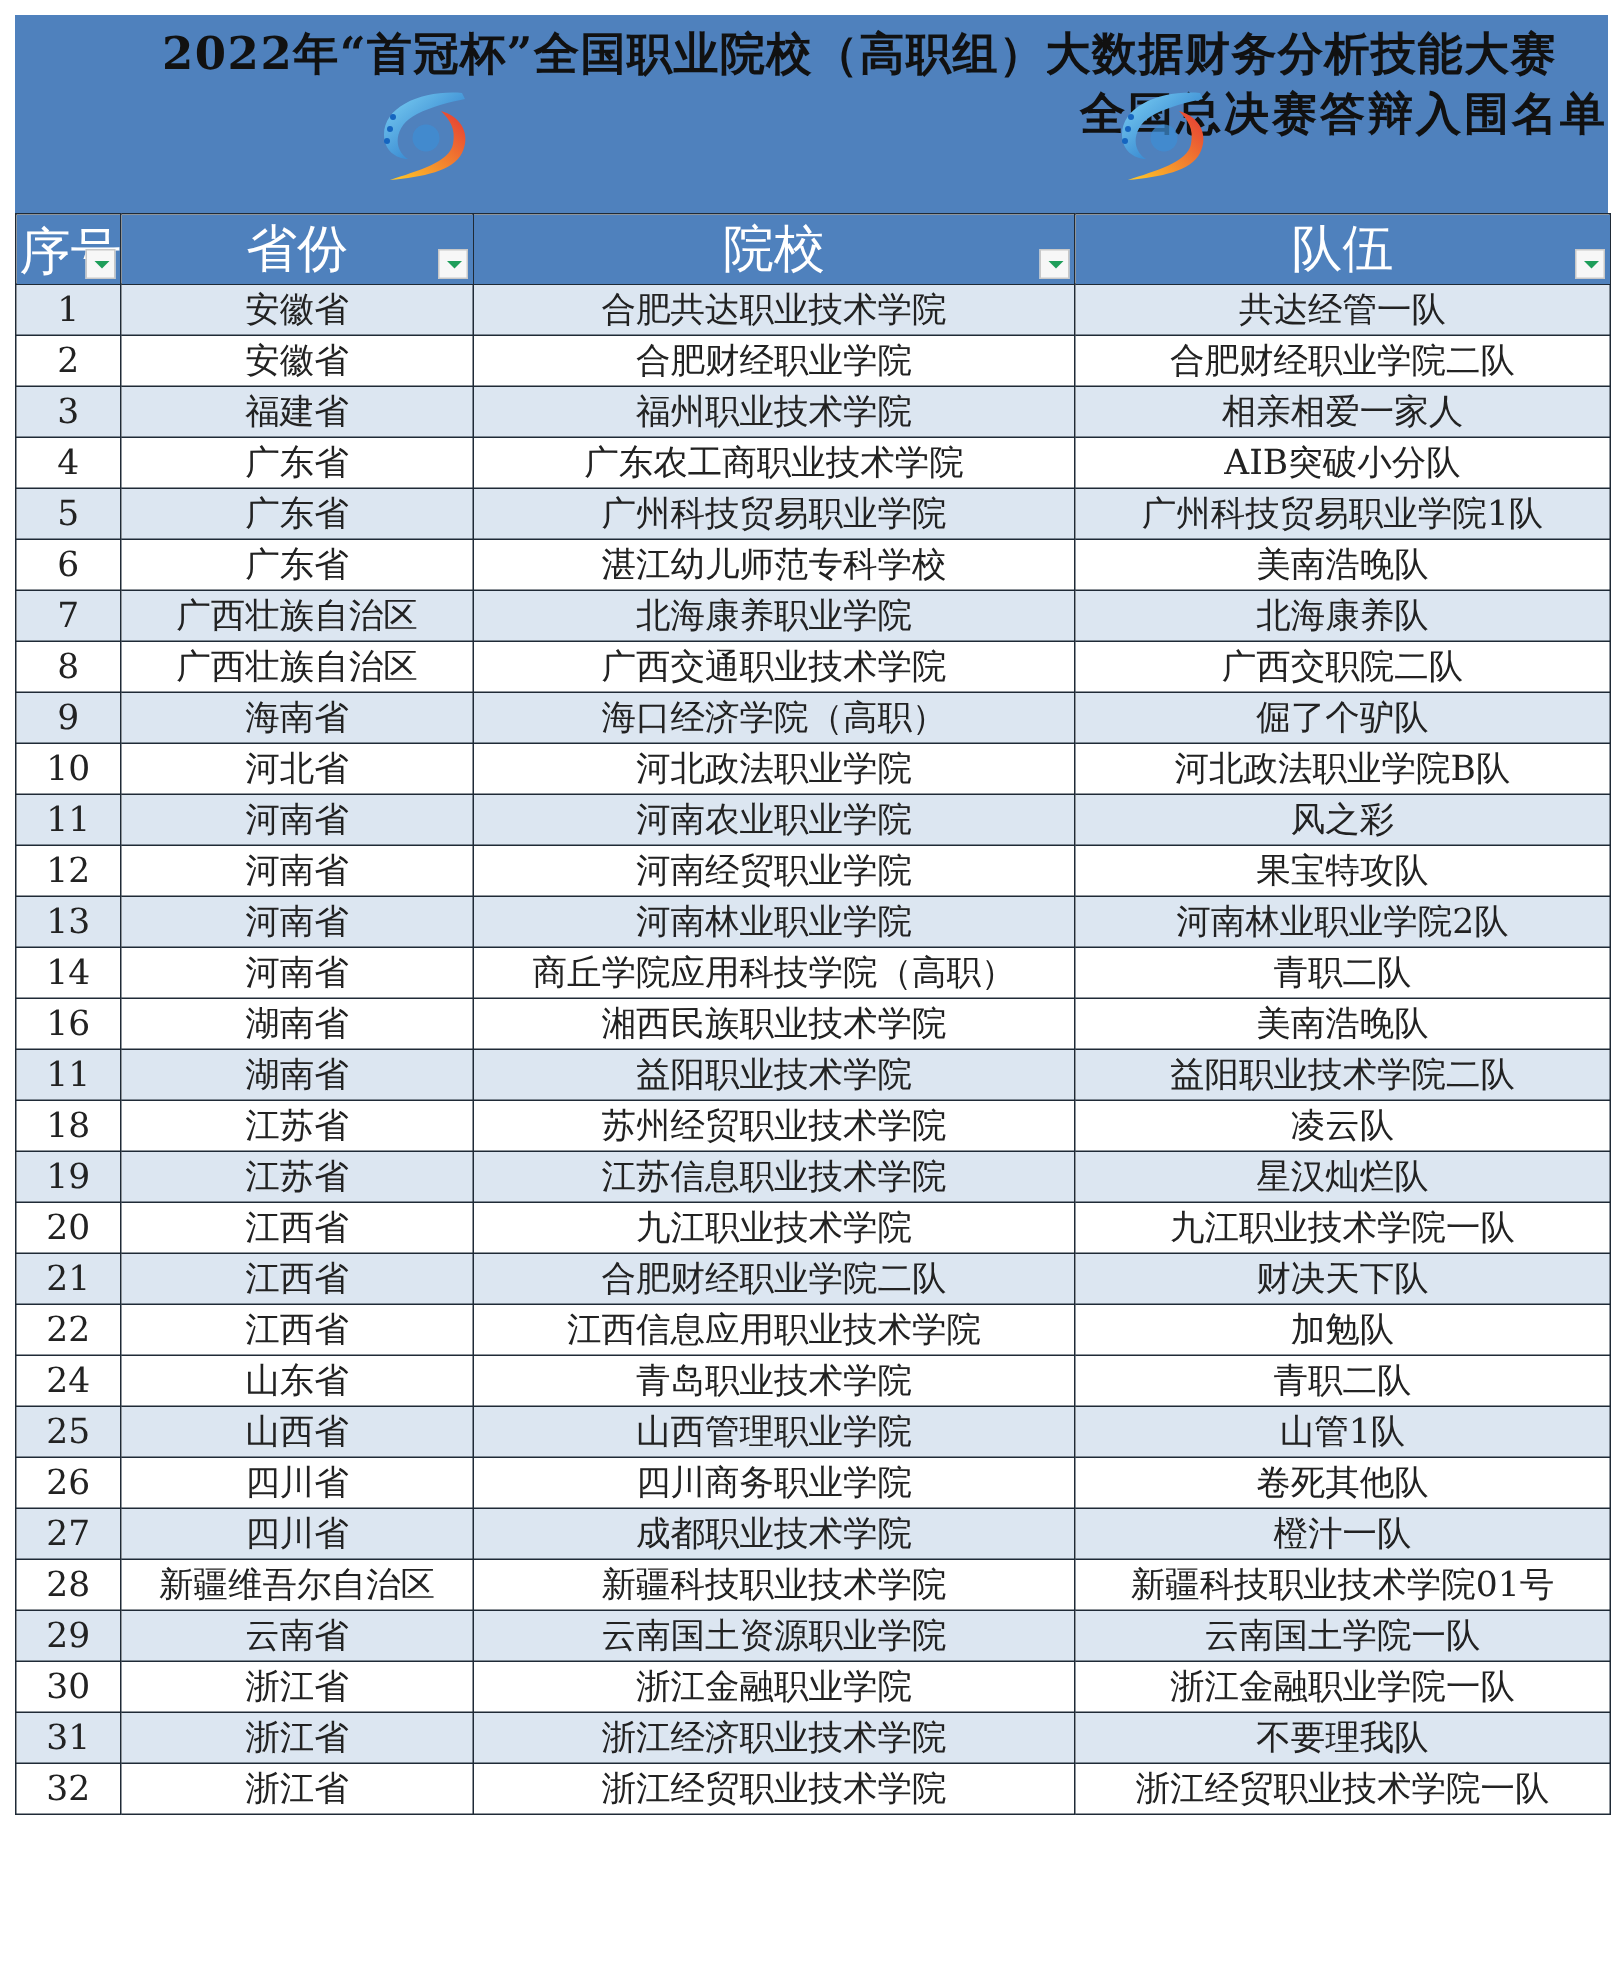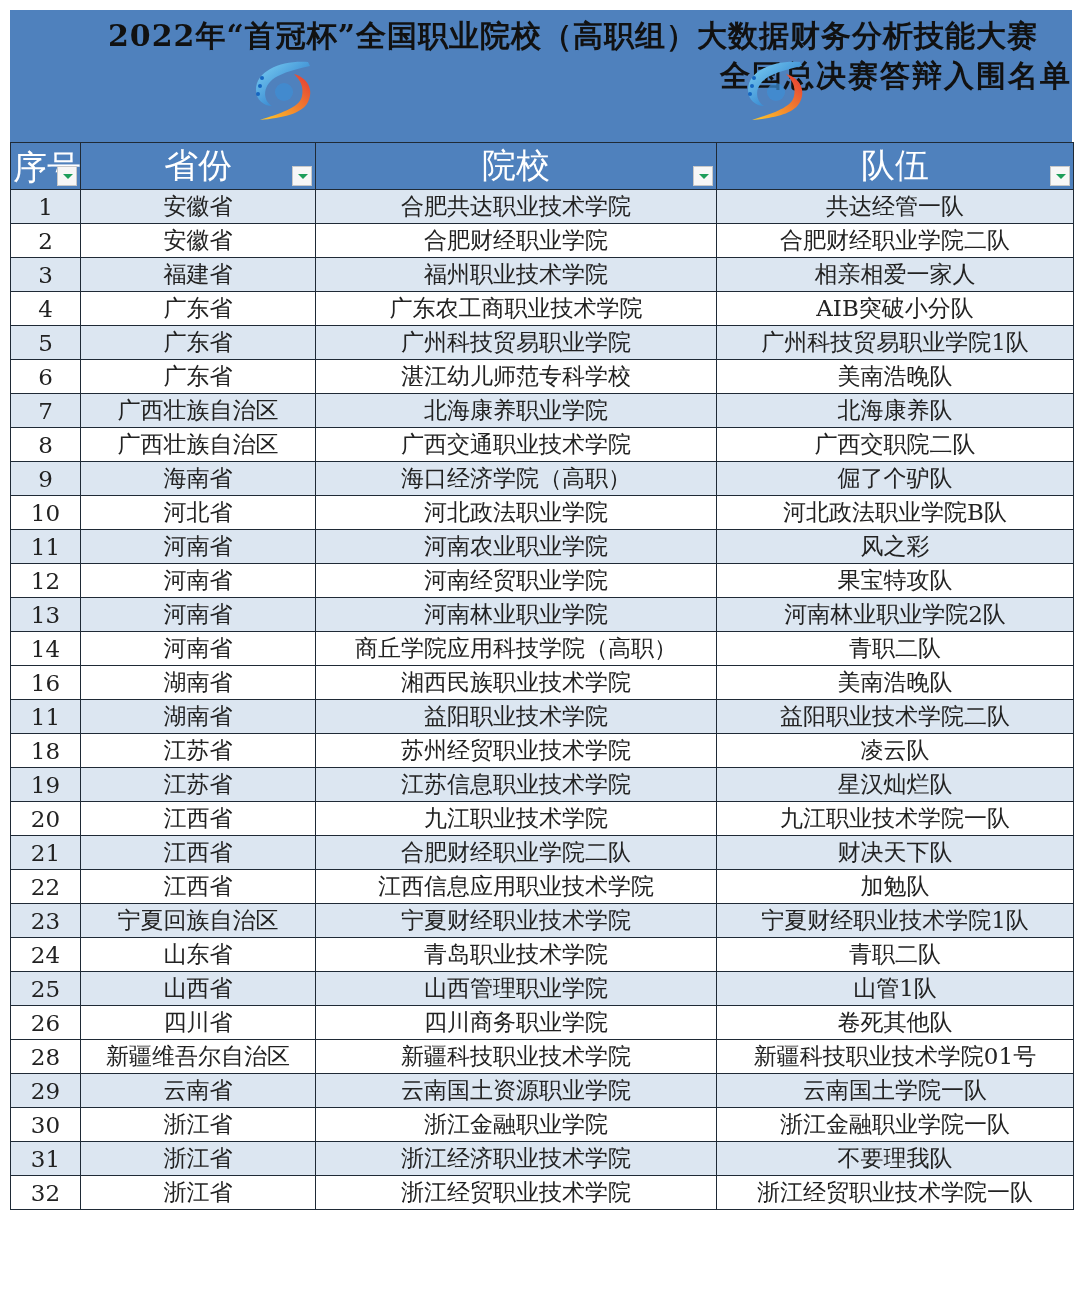--- a/index.html
+++ b/index.html
@@ -219,44 +219,44 @@
         <td>江西省</td>
         <td>合肥财经职业学院二队</td>
         <td>财决天下队</td>
       </tr>
       <tr class="even">
         <td>22</td>
         <td>江西省</td>
         <td>江西信息应用职业技术学院</td>
         <td>加勉队</td>
       </tr>
-      <tr class="odd">
-        <td>23</td>
-        <td>宁夏回族自治区</td>
-        <td>宁夏财经职业技术学院</td>
-        <td>宁夏财经职业技术学院1队</td>
-      </tr>
       <tr class="even">
         <td>24</td>
         <td>山东省</td>
         <td>青岛职业技术学院</td>
         <td>青职二队</td>
       </tr>
       <tr class="odd">
         <td>25</td>
         <td>山西省</td>
         <td>山西管理职业学院</td>
         <td>山管1队</td>
       </tr>
       <tr class="even">
         <td>26</td>
         <td>四川省</td>
         <td>四川商务职业学院</td>
         <td>卷死其他队</td>
       </tr>
+      <tr class="odd">
+        <td>27</td>
+        <td>四川省</td>
+        <td>成都职业技术学院</td>
+        <td>橙汁一队</td>
+      </tr>
       <tr class="even">
         <td>28</td>
         <td>新疆维吾尔自治区</td>
         <td>新疆科技职业技术学院</td>
         <td>新疆科技职业技术学院01号</td>
       </tr>
       <tr class="odd">
         <td>29</td>
         <td>云南省</td>
         <td>云南国土资源职业学院</td>

